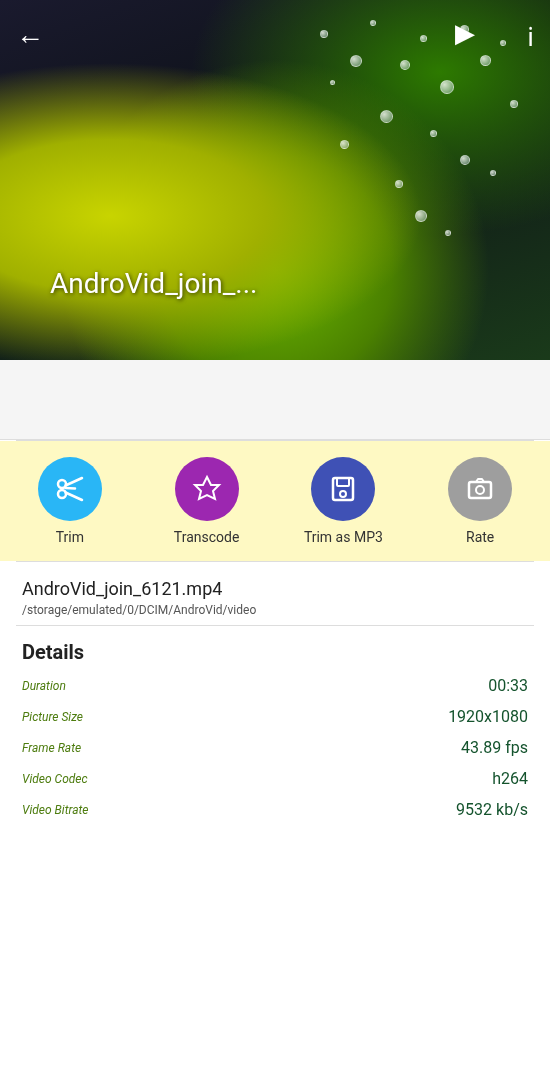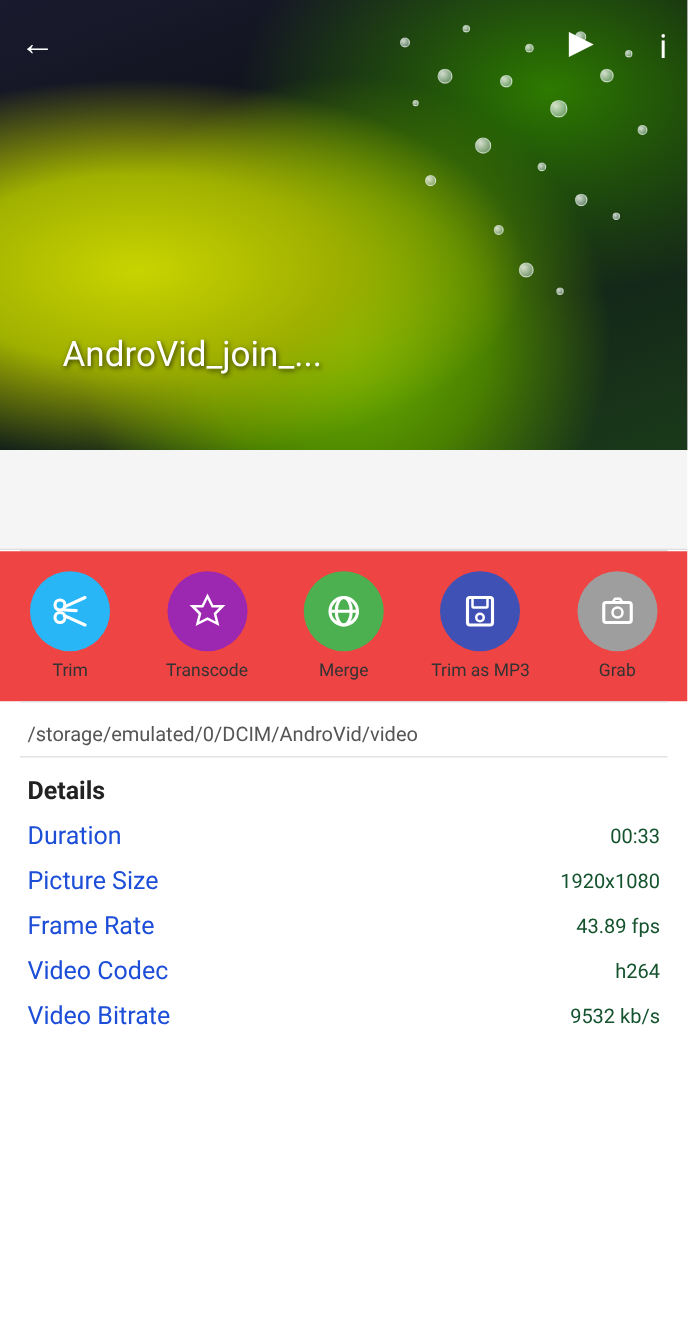--- a/index.html
+++ b/index.html
@@ -99,21 +99,21 @@
       margin: 0 16px;
     }
 
     
     .tools-row {
       display: flex;
       align-items: center;
       padding: 16px 10px;
       gap: 17px;
       overflow: hidden;
-      background: #ef4444;
+      background: #fef9c3;
     }
 
     .tool-item {
       display: flex;
       flex-direction: column;
       align-items: center;
       flex: 1;
       cursor: pointer;
     }
 
@@ -153,39 +153,40 @@
       margin-bottom: 6px;
     }
 
     .file-name {
       font-size: 18px;
       color: #222;
       margin-bottom: 4px;
     }
 
     .file-path {
-      font-size: 16px;
+      font-size: 12px;
       color: #555;
     }
 
     
     .details-section {
       padding: 14px 22px 8px 22px;
     }
 
     .detail-row {
       display: flex;
       justify-content: space-between;
       align-items: center;
       padding: 6px 0;
     }
 
     .detail-key {
-      font-size: 20px;
-      color: #1d4ed8;
+      font-size: 12px;
+      color: #4d7c0f;
+      font-style: italic;
     }
 
     .detail-val {
       font-size: 16px;
       color: #14532d;
     }
   </style>
 </head>
 <body>
 
@@ -241,54 +242,45 @@
     </div>
     <div class="tool-item">
       <div class="tool-icon tool-transcode">
         <svg width="30" height="30" viewBox="0 0 30 30" fill="none" xmlns="http://www.w3.org/2000/svg">
       <path d="M15 3 L19 11 L27 11 L21 17 L23 25 L15 21 L7 25 L9 17 L3 11 L11 11 Z" stroke="white" stroke-width="2" fill="none"></path>
     </svg>
       </div>
       <span class="tool-label">Transcode</span>
     </div>
     <div class="tool-item">
-      <div class="tool-icon tool-merge">
-        <svg width="30" height="30" viewBox="0 0 30 30" fill="none" xmlns="http://www.w3.org/2000/svg">
-      <circle cx="15" cy="15" r="11" stroke="white" stroke-width="2.5" fill="none"></circle>
-      <ellipse cx="15" cy="15" rx="6" ry="11" stroke="white" stroke-width="2.5" fill="none"></ellipse>
-      <line x1="4" y1="15" x2="26" y2="15" stroke="white" stroke-width="2.5"></line>
-    </svg>
-      </div>
-      <span class="tool-label">Merge</span>
-    </div>
-    <div class="tool-item">
       <div class="tool-icon tool-savemp3">
         <svg width="30" height="30" viewBox="0 0 30 30" fill="none" xmlns="http://www.w3.org/2000/svg">
       <rect x="5" y="4" width="20" height="22" rx="2" stroke="white" stroke-width="2.5" fill="none"></rect>
       <rect x="9" y="4" width="12" height="8" rx="1" stroke="white" stroke-width="2" fill="none"></rect>
       <circle cx="15" cy="20" r="3" stroke="white" stroke-width="2" fill="none"></circle>
     </svg>
       </div>
       <span class="tool-label">Trim as MP3</span>
     </div>
     <div class="tool-item">
       <div class="tool-icon tool-grab">
         <svg width="30" height="30" viewBox="0 0 30 30" fill="none" xmlns="http://www.w3.org/2000/svg">
       <rect x="4" y="8" width="22" height="16" rx="2" stroke="white" stroke-width="2.5" fill="none"></rect>
       <circle cx="15" cy="16" r="4" stroke="white" stroke-width="2" fill="none"></circle>
       <path d="M11 8 L13 5 L17 5 L19 8" stroke="white" stroke-width="2" fill="none" stroke-linejoin="round"></path>
     </svg>
       </div>
-      <span class="tool-label">Grab</span>
+      <span class="tool-label">Rate</span>
     </div>
   </div>
 
 <div class="divider"></div>
 
 <div class="section">
+  <div class="file-name">AndroVid_join_6121.mp4</div>
   <div class="file-path">/storage/emulated/0/DCIM/AndroVid/video</div>
 </div>
 
 <div class="divider"></div>
 
 <div class="details-section">
   <div class="section-title">Details</div>
   <div id="details-rows">
       <div class="detail-row">
         <span class="detail-key">Duration</span>

